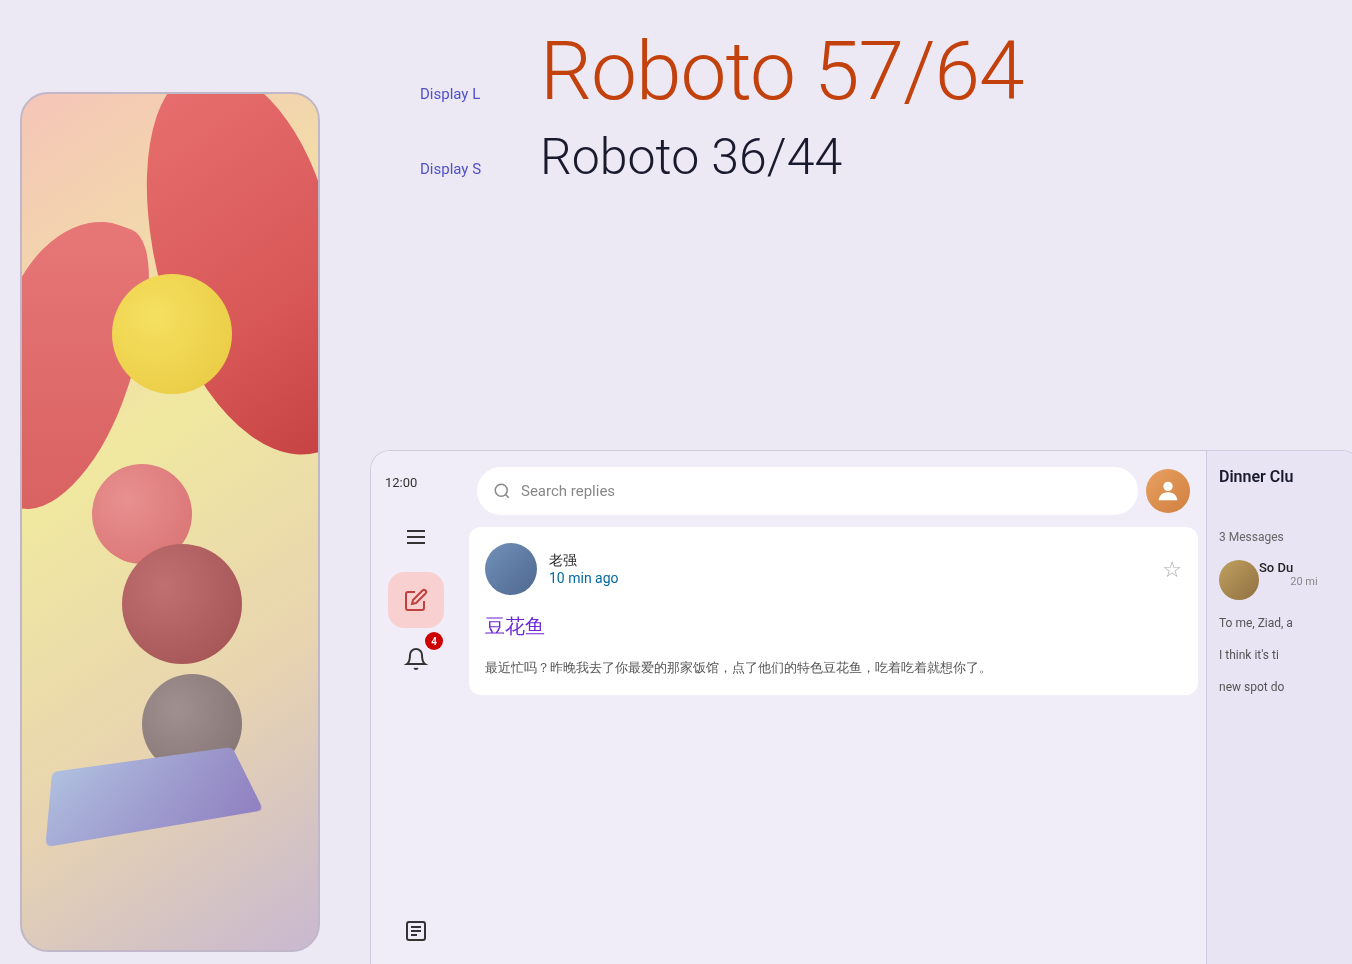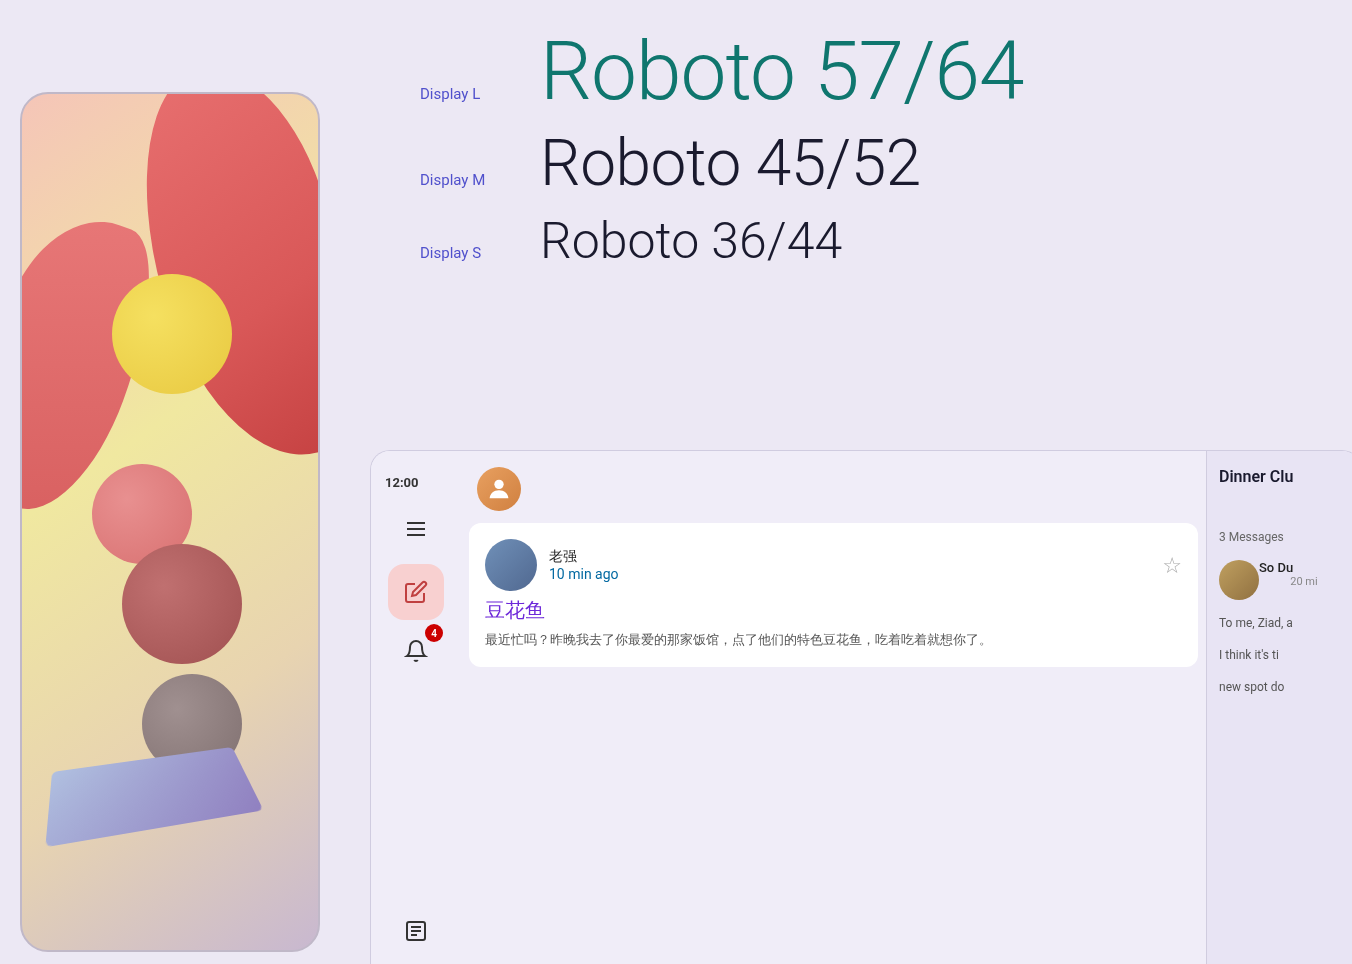--- a/index.html
+++ b/index.html
@@ -135,21 +135,21 @@
       font-size: 15px;
       font-weight: 400;
       width: 120px;
       flex-shrink: 0;
       font-family: 'Roboto', sans-serif;
     }
 
     .type-display-l {
       font-size: 82px;
       font-weight: 300;
-      color: #0f766e;
+      color: #c2410c;
       line-height: 1;
       letter-spacing: -1px;
       font-family: 'Roboto', sans-serif;
     }
 
     .type-display-m {
       font-size: 64px;
       font-weight: 300;
       color: #1a1a2e;
       line-height: 1;
@@ -186,23 +186,23 @@
       padding: 16px 0;
       display: flex;
       flex-direction: column;
       align-items: center;
       gap: 8px;
       background: #f0edf8;
     }
 
     .phone-time {
       font-size: 13px;
-      font-weight: 700;
+      font-weight: 400;
       color: #333;
-      margin-bottom: 8px;
+      margin-bottom: 16px;
       padding: 8px 0 0 14px;
       align-self: flex-start;
     }
 
     .phone-icon-btn {
       width: 46px;
       height: 46px;
       display: flex;
       align-items: center;
       justify-content: center;
@@ -293,21 +293,21 @@
       align-items: center;
       justify-content: center;
       color: white;
       font-size: 18px;
     }
 
     .conversation-item {
       padding: 16px;
       display: flex;
       flex-direction: column;
-      gap: 6px;
+      gap: 18px;
       background: white;
       margin: 4px 8px;
       border-radius: 12px;
     }
 
     .convo-header {
       display: flex;
       align-items: center;
       gap: 12px;
     }
@@ -441,24 +441,20 @@
 
 <div class="right-panel">
 
   <div class="typography-section">
 
     <div class="type-row">
       <span class="type-label">Display L</span>
       <span class="type-display-l">Roboto 57/64</span>
     </div>
 
-    <div class="type-row">
-      <span class="type-label">Display M</span>
-      <span class="type-display-m">Roboto 45/52</span>
-    </div>
 
     <div class="type-row">
       <span class="type-label">Display S</span>
       <span class="type-display-s">Roboto 36/44</span>
     </div>
   </div>
 
   <div class="phone-ui-card">
 
     <div class="phone-ui-left">
@@ -493,20 +489,27 @@
           <line x1="7" y1="8" x2="17" y2="8"></line>
           <line x1="7" y1="12" x2="17" y2="12"></line>
           <line x1="7" y1="16" x2="13" y2="16"></line>
         </svg>
       </div>
     </div>
 
     <div class="phone-ui-main">
 
       <div class="search-bar-row">
+        <div class="search-bar">
+          <svg width="18" height="18" viewBox="0 0 24 24" fill="none" stroke="#888" stroke-width="2">
+            <circle cx="11" cy="11" r="8"></circle>
+            <line x1="21" y1="21" x2="16.65" y2="16.65"></line>
+          </svg>
+          <span class="search-bar-text">Search replies</span>
+        </div>
         <div class="avatar-small">
           <div class="avatar-img-placeholder">
 
             <svg width="28" height="28" viewBox="0 0 24 24" fill="white">
               <circle cx="12" cy="8" r="4"></circle>
               <path d="M4 20c0-4 3.6-7 8-7s8 3 8 7"></path>
             </svg>
           </div>
         </div>
       </div>

